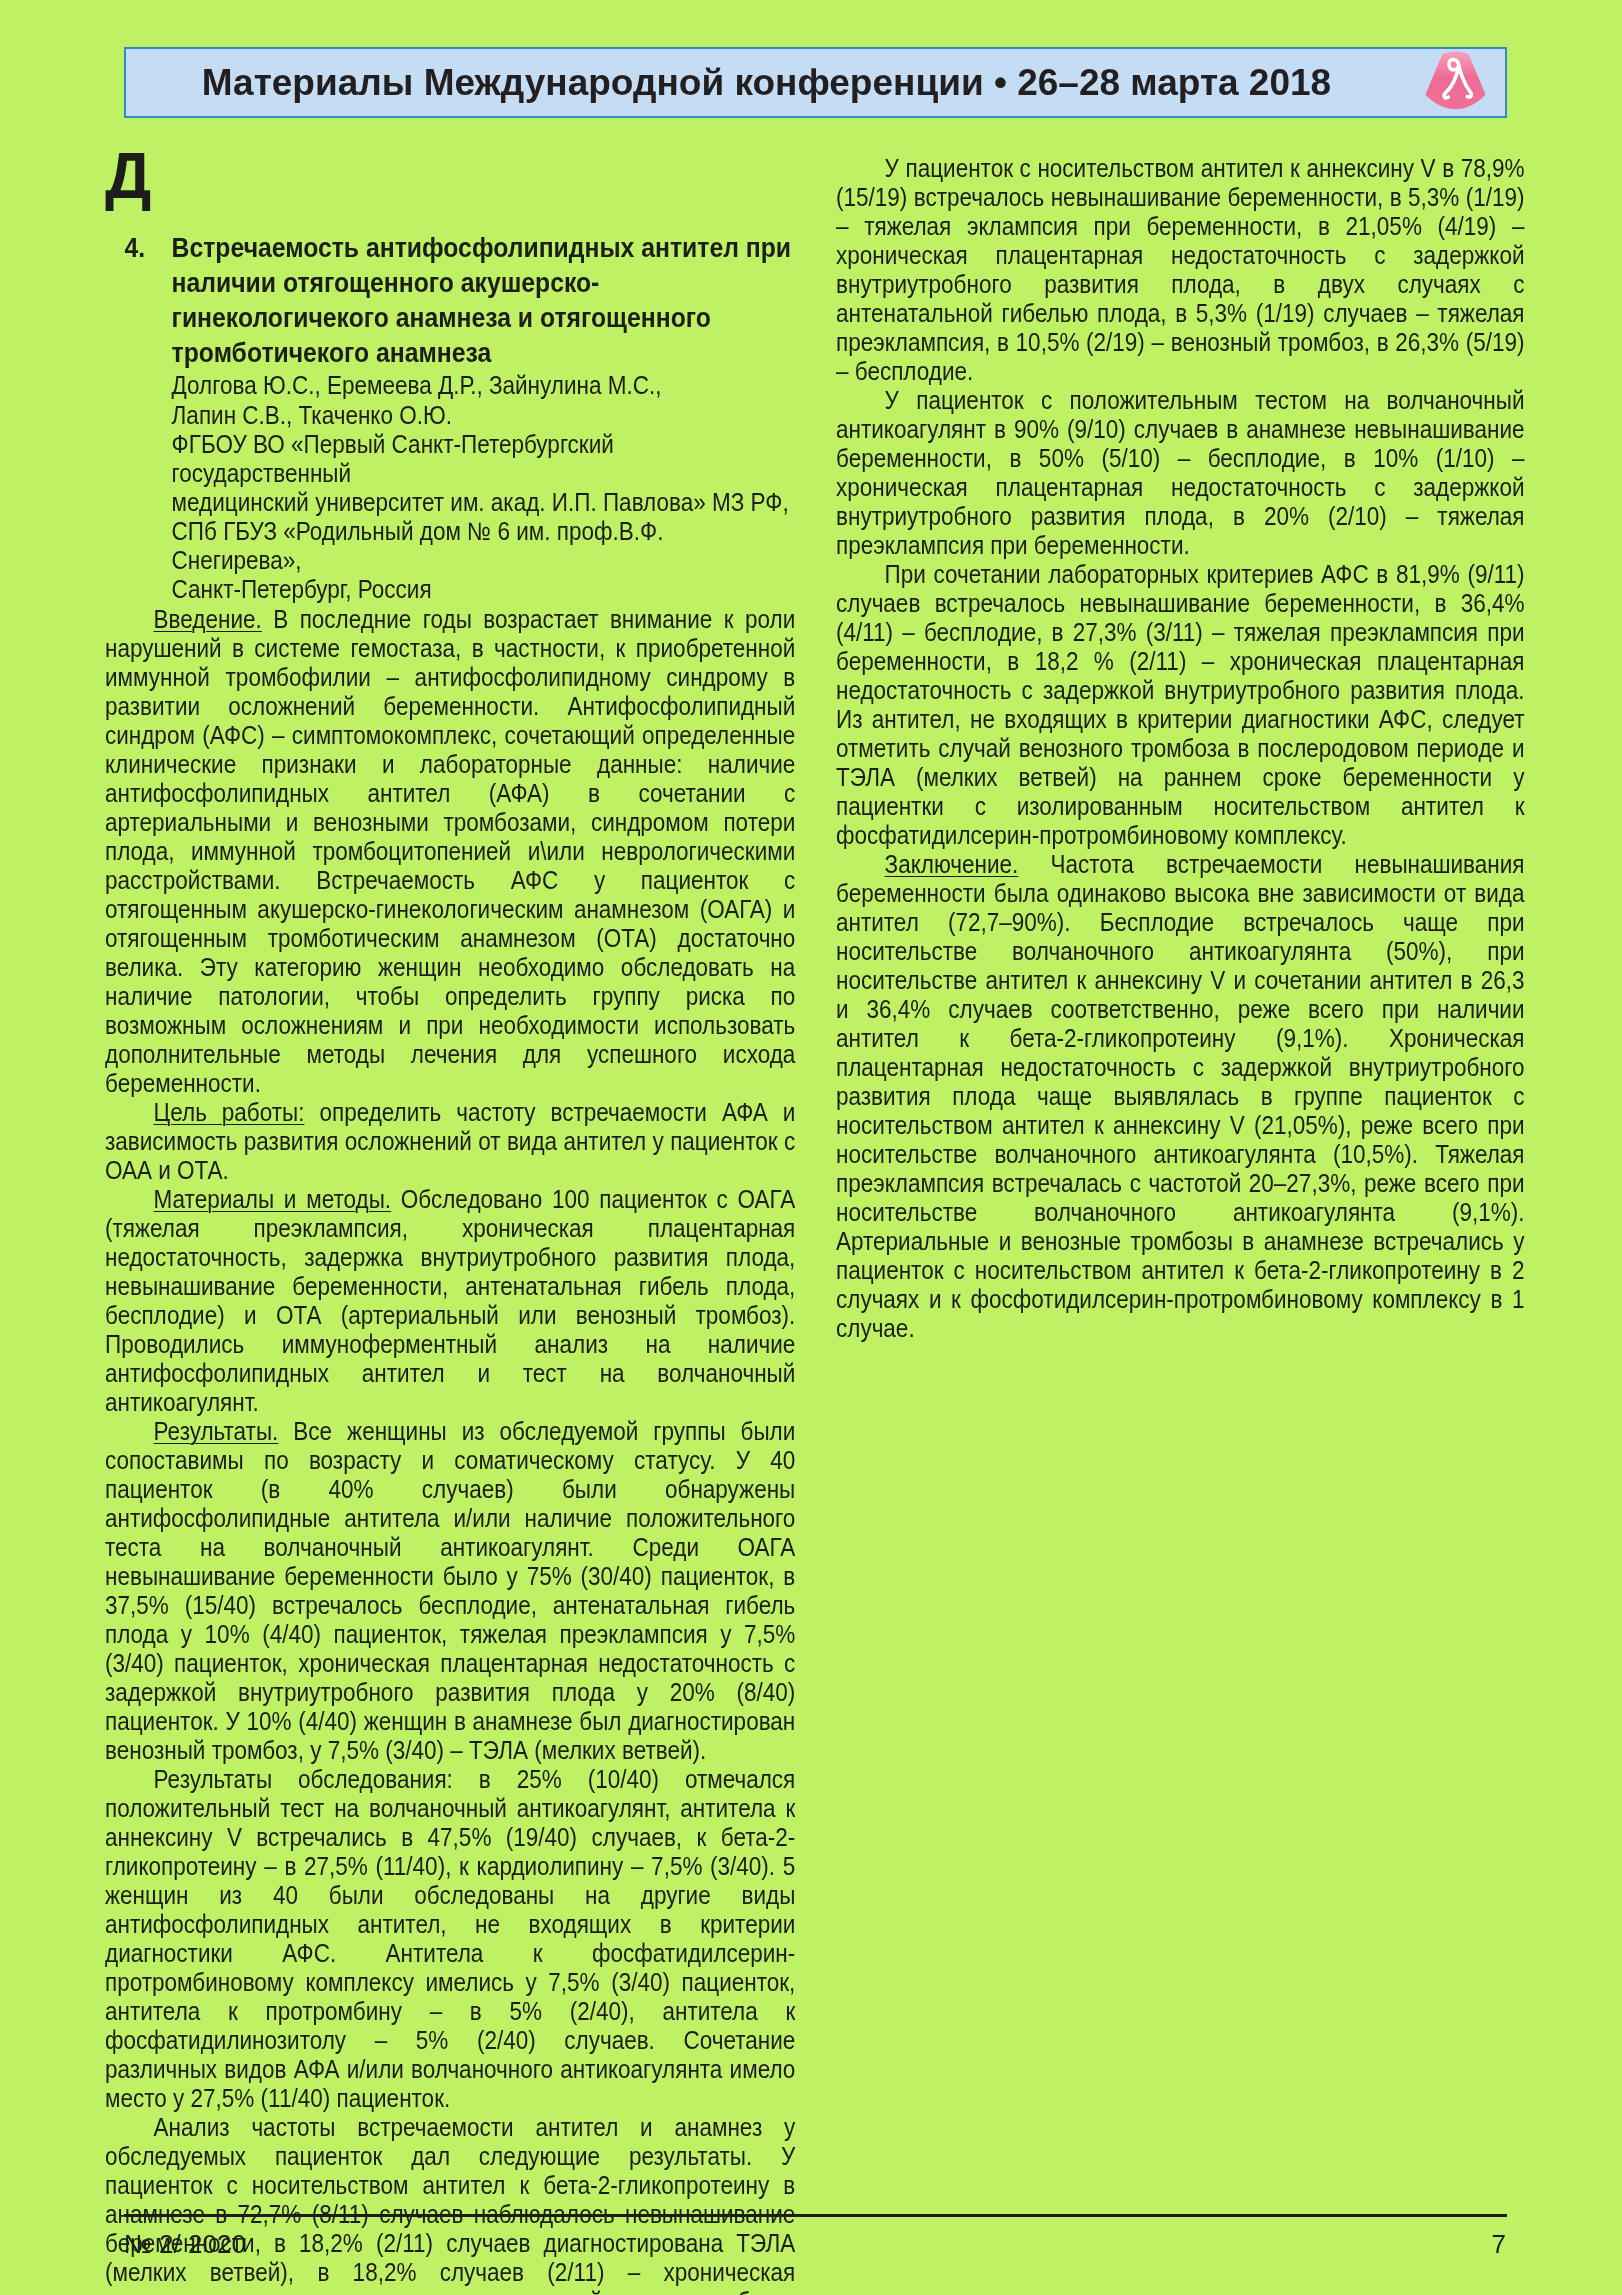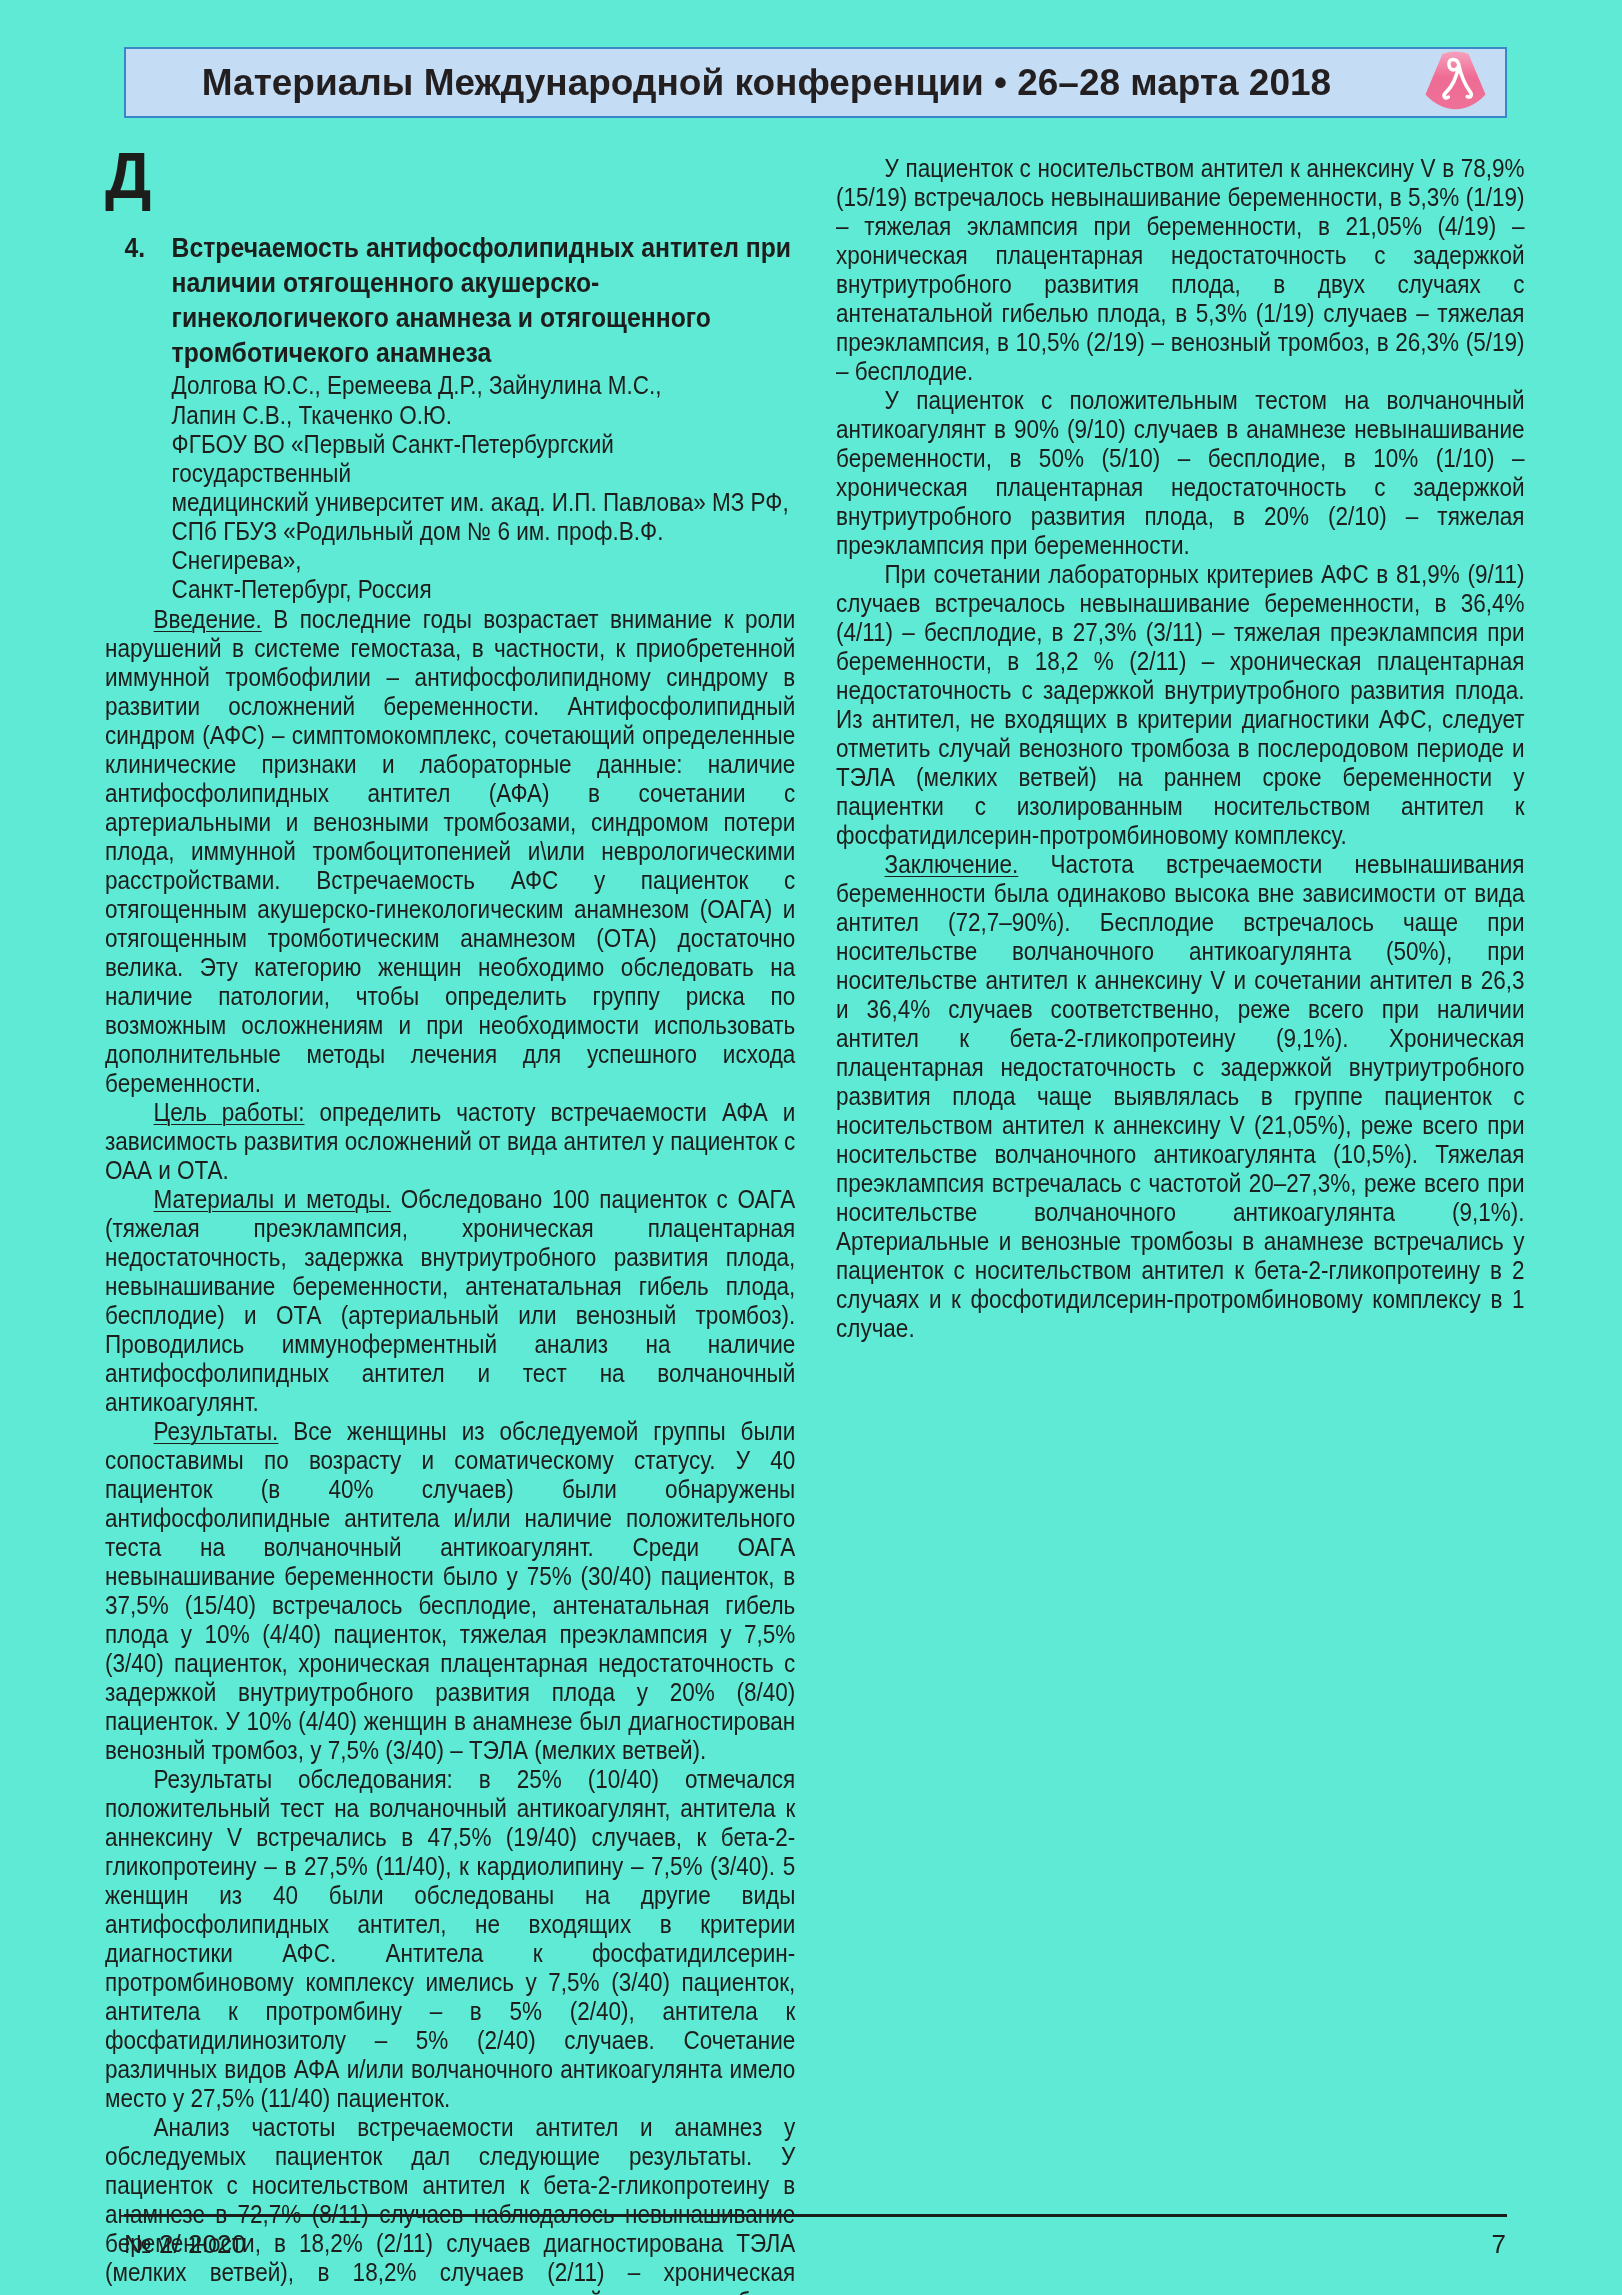--- a/index.html
+++ b/index.html
@@ -1,19 +1,19 @@
 <!DOCTYPE html>
 <html lang="ru" style="font-size:10.5px"><head>
 <meta charset="utf-8">
 <style>
   html,body{margin:0;padding:0;background:#9a9a9a;}
   .page{
     position:relative;
     width:1622px;height:2295px;
-    background:#5eead4;
+    background:#bef264;
     font-family:"Liberation Sans","DejaVu Sans",sans-serif;
     color:#1d1d1b;
     overflow:hidden;
   }
   
   .band{
     position:absolute;left:124px;top:47px;width:1383px;height:71px;
     box-sizing:border-box;
     background:#c5ddf4;
     border:2.6px solid #3a87c8;

